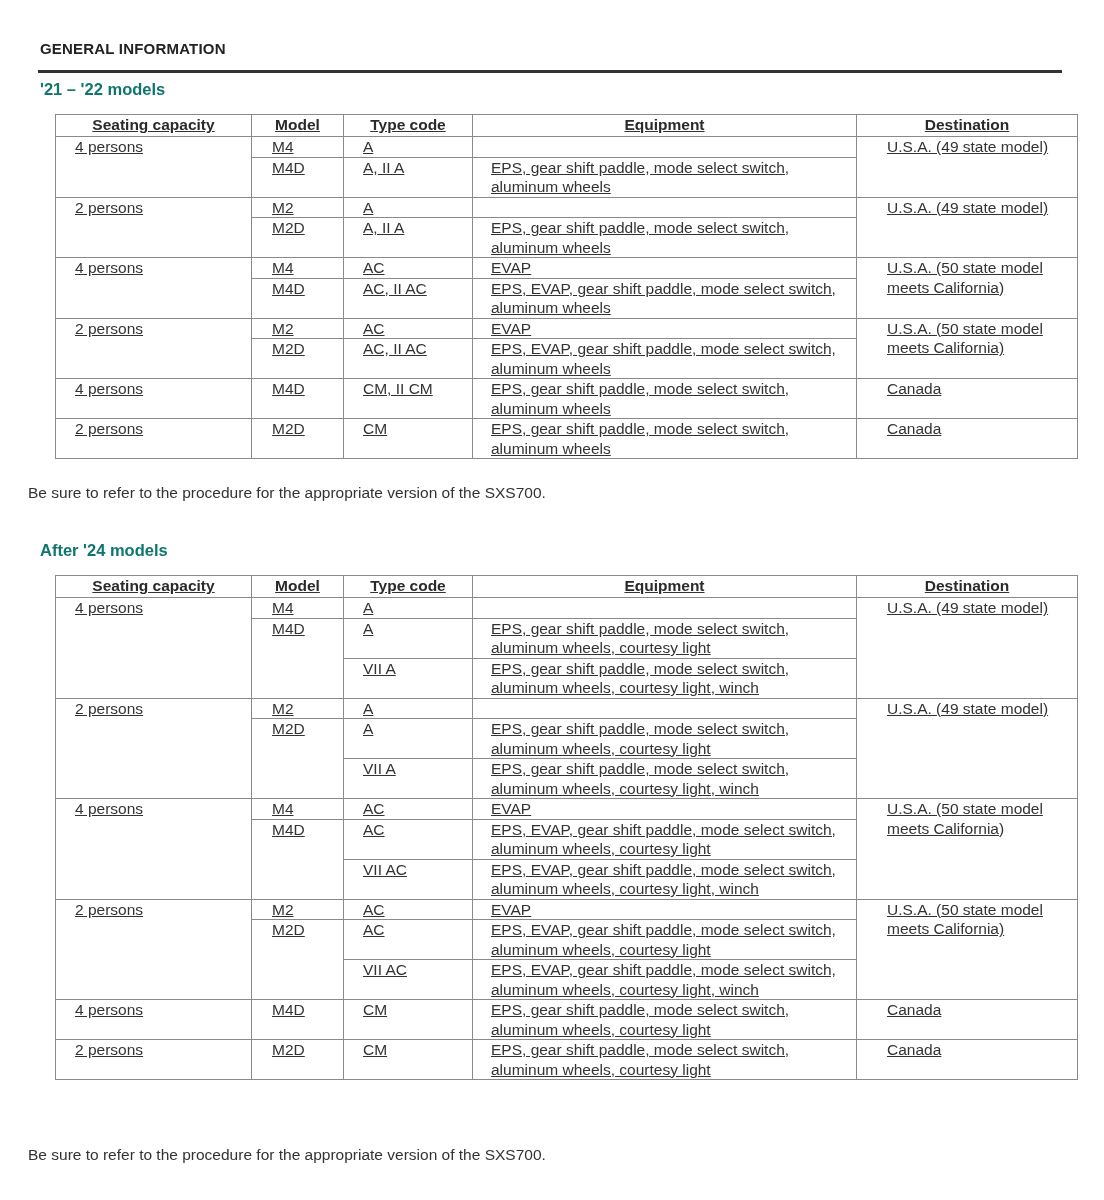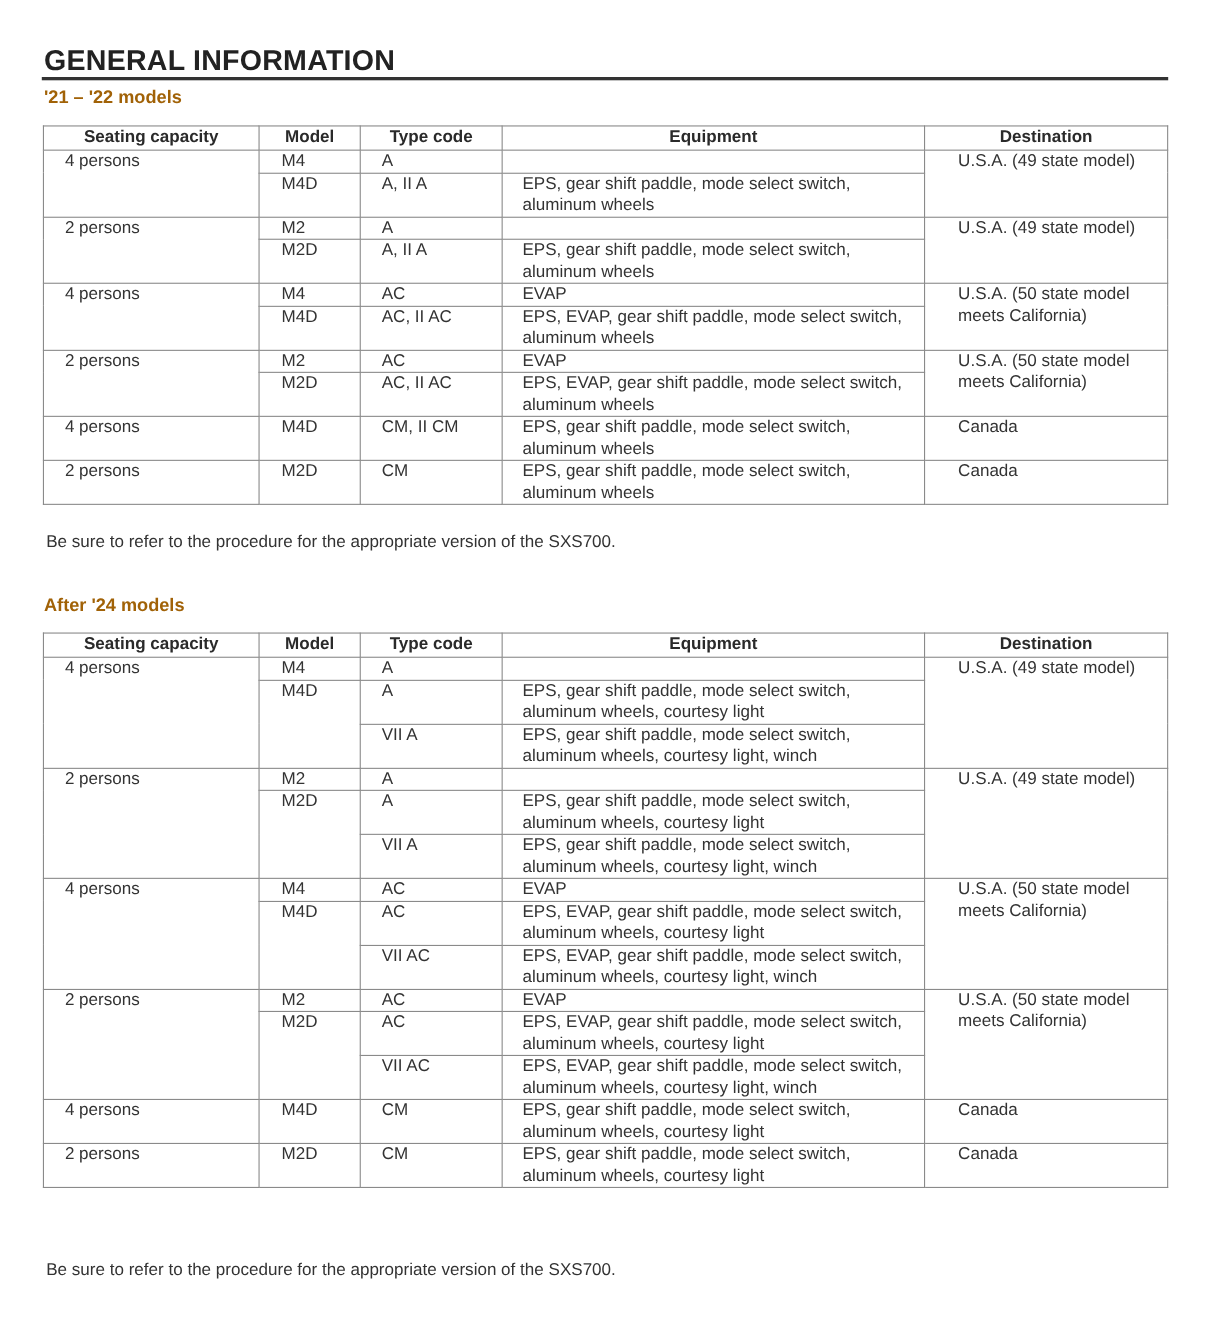--- a/index.html
+++ b/index.html
@@ -1,22 +1,22 @@
 <!DOCTYPE html>
 <html><head>
 <meta charset="utf-8">
 <style>
   html, body { margin: 0; padding: 0; background: #ffffff; }
   body { width: 1104px; height: 1200px; position: relative; overflow: hidden;
          font-family: "Liberation Sans", sans-serif; color: #2a2a2a; }
-  .title { position: absolute; left: 40px; top: 40px; font-size: 26px; font-weight: bold; color: #222; letter-spacing: 0.2px; }
+  .title { position: absolute; left: 40px; top: 40px; font-size: 15px; font-weight: bold; color: #222; letter-spacing: 0.2px; }
   .title-rule { position: absolute; left: 38px; top: 70px; width: 1024px; height: 3px; background: #333; }
-  .section-label { position: absolute; left: 40px; font-size: 16.5px; font-weight: bold; color: #a16207; }
-  .note { position: absolute; left: 42px; font-size: 15.5px; color: #333; }
-  table.spec { position: absolute; left: 39px; border-collapse: collapse; table-layout: fixed; font-size: 15.5px; color: #333; }
+  .section-label { position: absolute; left: 40px; font-size: 16.5px; font-weight: bold; color: #0f766e; }
+  .note { position: absolute; left: 28px; font-size: 15.5px; color: #333; }
+  table.spec { position: absolute; left: 55px; border-collapse: collapse; table-layout: fixed; font-size: 15.5px; color: #333; text-decoration: underline; }
   table.spec td, table.spec th { border: 1px solid #8a8a8a; padding: 0 0 0 18px; vertical-align: top; line-height: 19.5px; }
   table.spec th { font-weight: bold; text-align: center; padding: 0; height: 21px; color: #2a2a2a; }
   table.spec td.model { padding-left: 20px; }
   table.spec td.tcode { padding-left: 19px; }
   table.spec td.dest { padding-left: 30px; }
   table.spec td.seat { padding-left: 19px; }
 </style>
 </head>
 <body>
 

